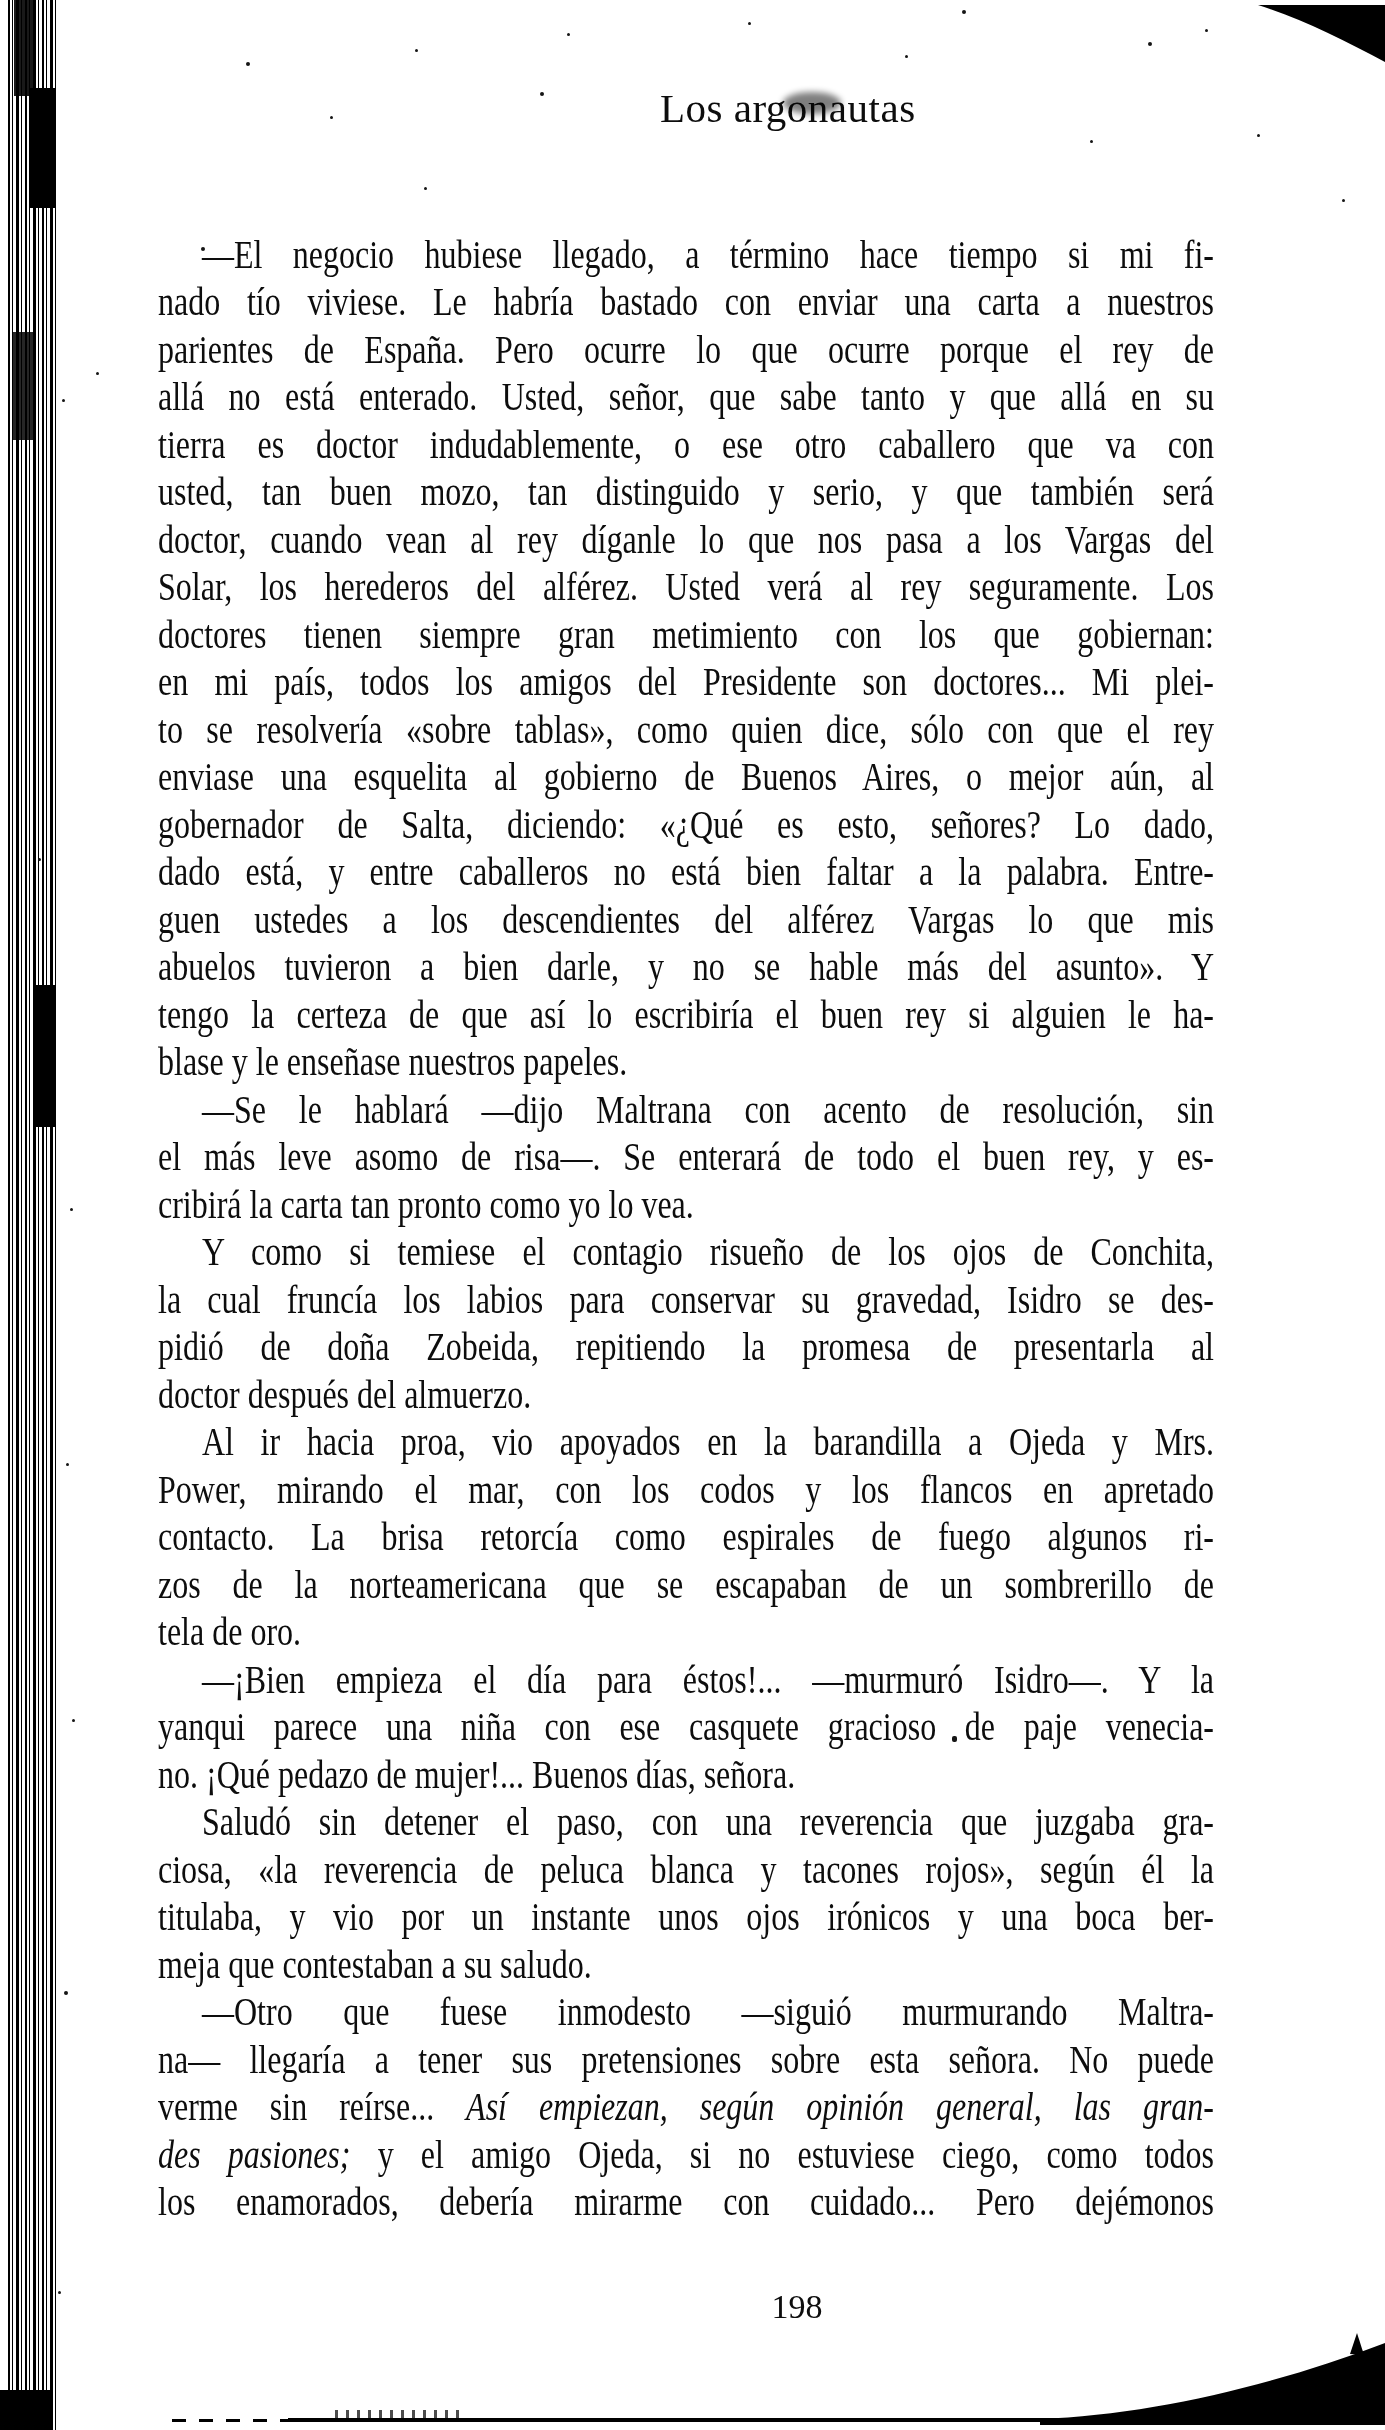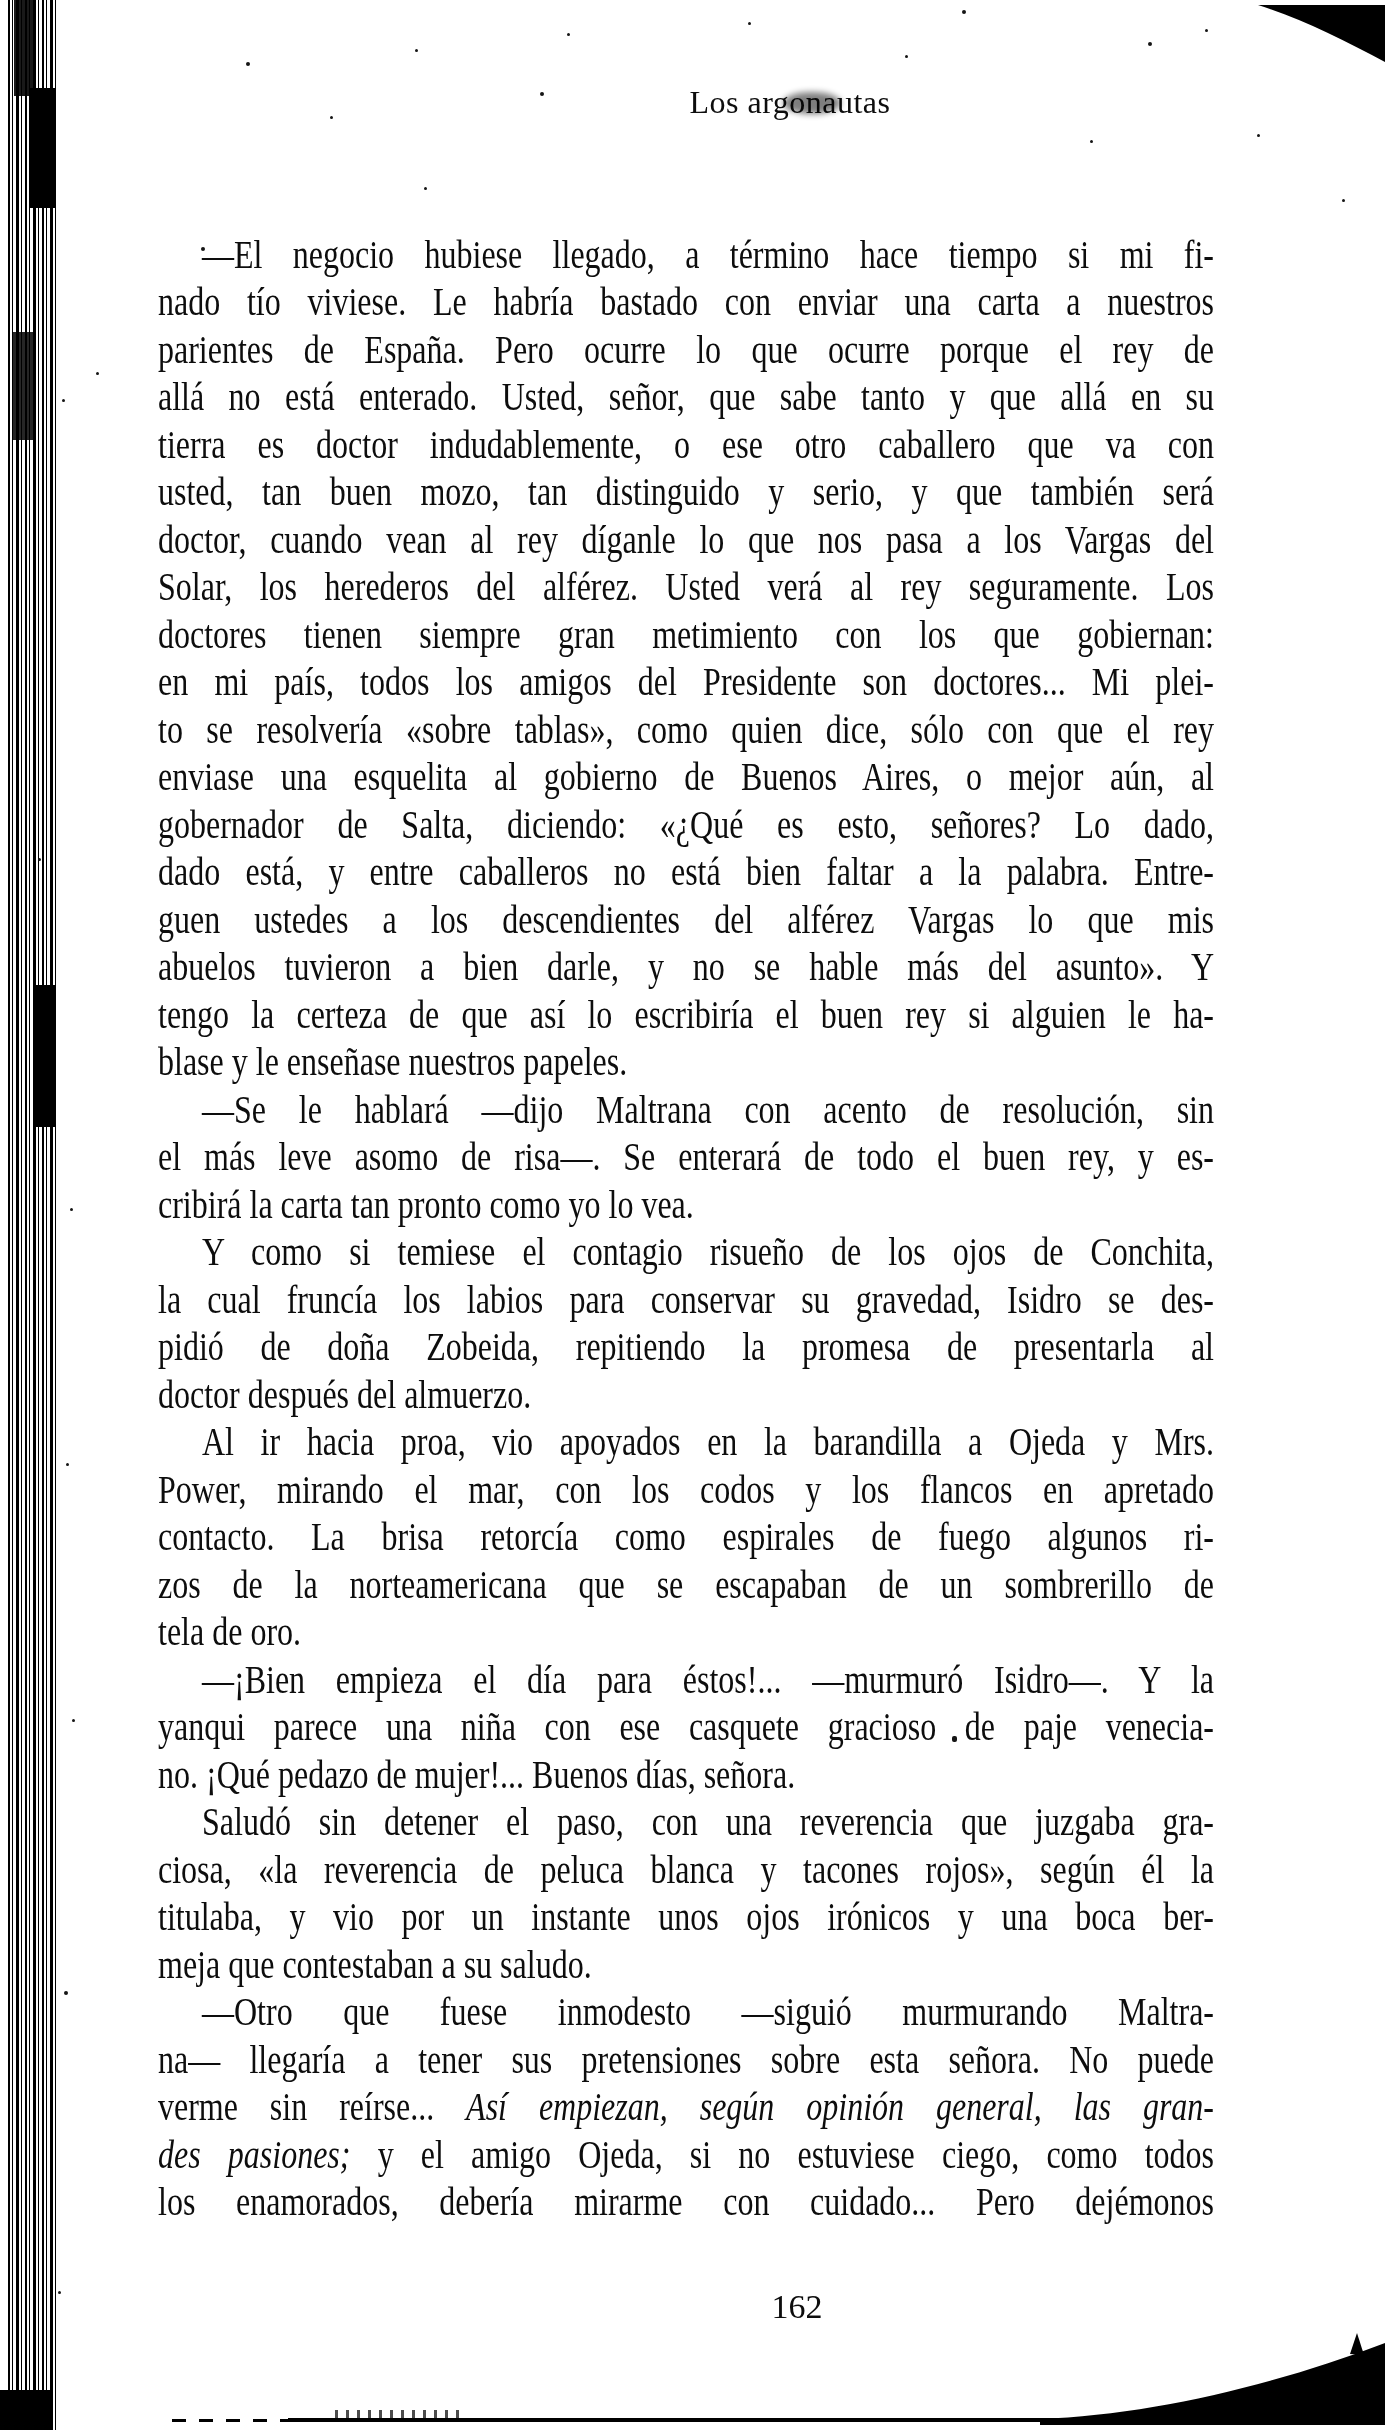--- a/index.html
+++ b/index.html
@@ -6,21 +6,21 @@
   html,body { width:1385px; height:2430px; }
   body { background:#fff; font-family:"Liberation Serif", serif; overflow:hidden; }
   .page { position:relative; width:1385px; height:2430px; background:#fff; color:#0d0d0d; overflow:hidden; }
 
   
   .binding { position:absolute; left:8px; top:0; width:48px; height:2430px;
     background:repeating-linear-gradient(90deg,#000 0 2px,#fff 2px 4px,#000 4px 5px,#fff 5px 8px,#000 8px 11px,#fff 11px 13px,#000 13px 14px,#fff 14px 17px); }
   .bpatch { position:absolute; background:#000; }
 
   
-  .header { position:absolute; left:660px; top:84px; width:260px; font-size:32px; letter-spacing:.5px; white-space:nowrap;text-align:center; }
+  .header { position:absolute; left:660px; top:84px; width:260px; font-size:41px; letter-spacing:.5px; white-space:nowrap; }
   .smudge { position:absolute; left:783px; top:92px; width:58px; height:22px; background:#000; opacity:.5; filter:blur(3px); border-radius:50%; }
 
   
   .textblock { position:absolute; left:158px; top:230px; width:1056px;
     font-size:32px; line-height:38px; transform:scaleY(1.25); transform-origin:0 0; }
   .line { text-align:justify; text-align-last:justify; overflow:hidden; white-space:nowrap; }
   .line.first { padding-left:44px; }
   .line.plast { text-align-last:left; }
   .it { font-style:italic; }
 
@@ -92,21 +92,21 @@
       <div class="line"><span>ciosa, «la reverencia de peluca blanca y tacones rojos», según él la</span></div>
       <div class="line"><span>titulaba, y vio por un instante unos ojos irónicos y una boca ber-</span></div>
       <div class="line plast"><span>meja que contestaban a su saludo.</span></div>
       <div class="line first"><span>—Otro que fuese inmodesto —siguió murmurando Maltra-</span></div>
       <div class="line"><span>na— llegaría a tener sus pretensiones sobre esta señora. No puede</span></div>
       <div class="line"><span>verme sin reírse... </span><span class="it">Así empiezan, según opinión general, las gran-</span></div>
       <div class="line"><span class="it">des pasiones; </span><span>y el amigo Ojeda, si no estuviese ciego, como todos</span></div>
       <div class="line"><span>los enamorados, debería mirarme con cuidado... Pero dejémonos</span></div>
     </div>
 
-  <div class="pagenum">162</div>
+  <div class="pagenum">198</div>
 
   <svg class="curl" style="left:1258px;top:0" width="127" height="64">
     <path d="M0,5 L127,5 L127,62 C86,40 42,18 0,5 Z" fill="#000"></path>
   </svg>
   <svg class="curl" style="left:1040px;top:2330px" width="345" height="95">
     <path d="M0,89 C110,85 232,56 345,13 L345,95 L0,95 Z" fill="#000"></path>
     <path d="M310,24 L317,3 L324,25 Z" fill="#000"></path>
   </svg>
 
   <div class="rule-dash"></div>

